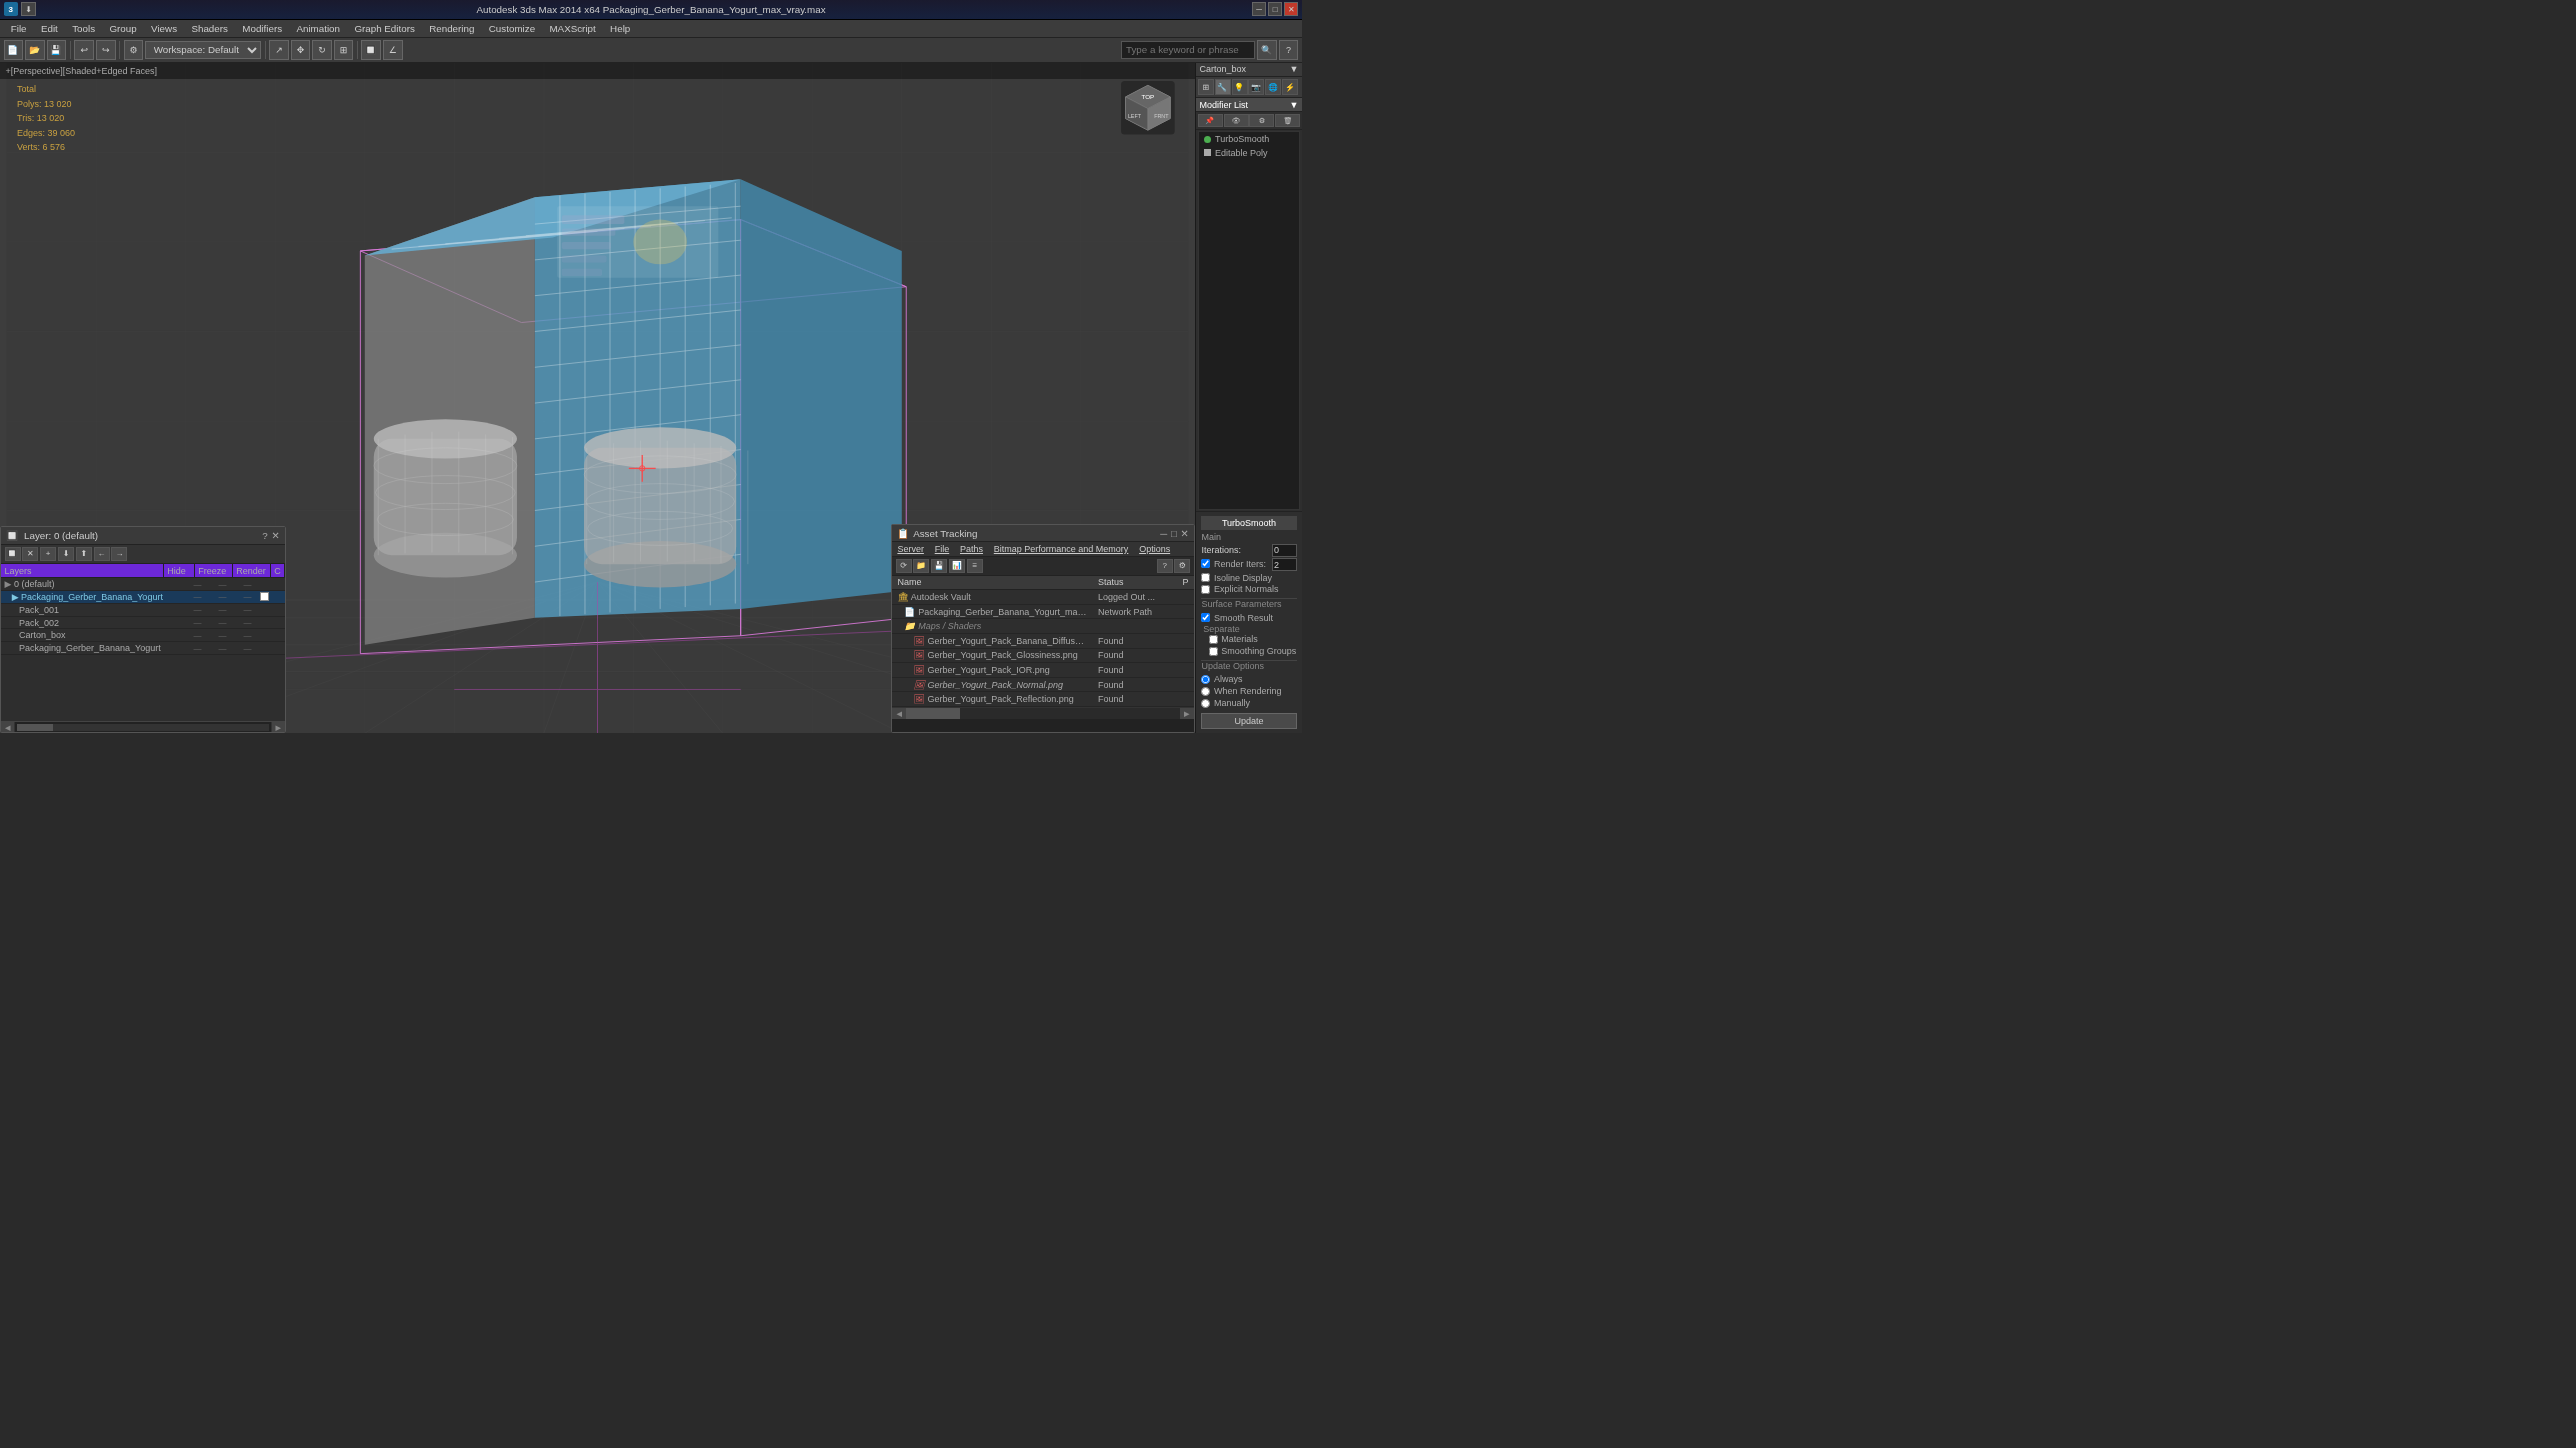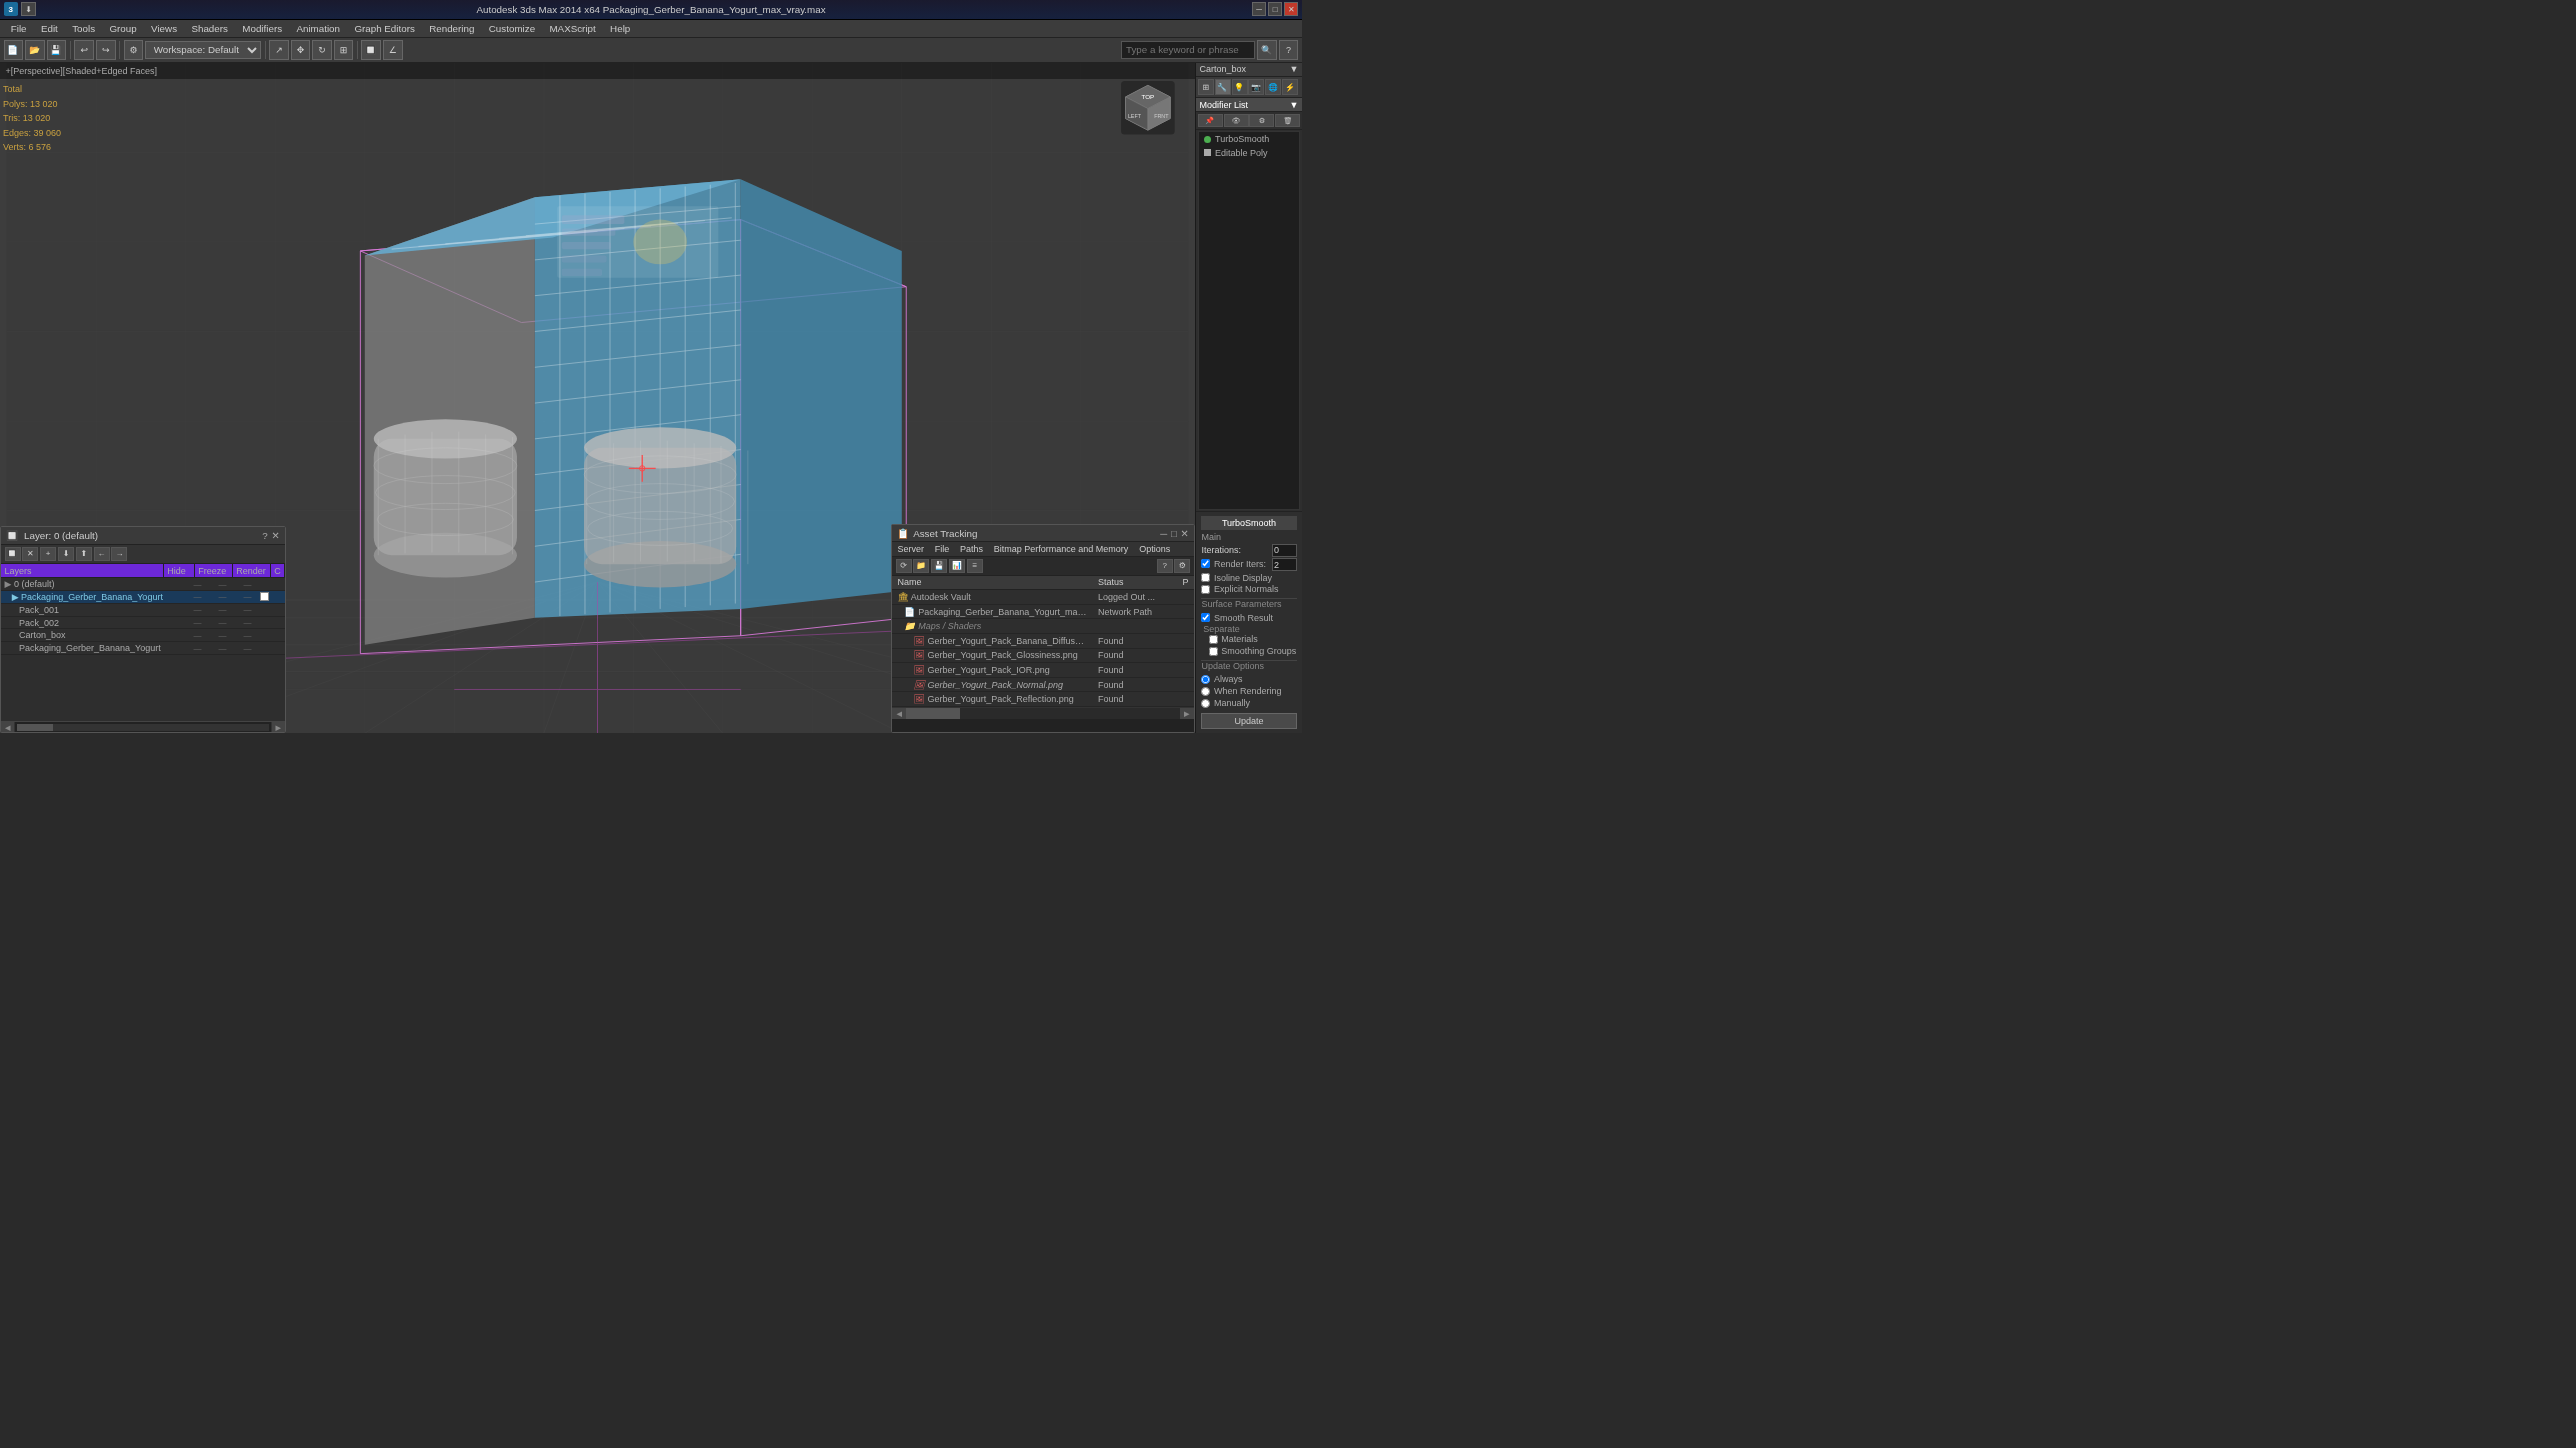--- a/index.html
+++ b/index.html
@@ -119,21 +119,21 @@
       align-items: center;
       padding: 0 5.4px;
       font-size: 9px;
       color: #aaa;
       z-index: 10;
     }
 
     
     #stats-overlay {
       position: absolute;
-      top: 19.7px; left: 3px;
+      top: 19.7px; left: 17px;
       font-size: 9px;
       color: #c8a040;
       line-height: 1.6;
       z-index: 10;
     }
     .modifier-list {
       background: #1e1e1e;
       border: 0.9px solid #333;
       margin: 1.8px;
       flex: 1;
@@ -360,20 +360,21 @@
       background: #333;
       display: flex;
       align-items: center;
       border-bottom: 0.9px solid #222;
       font-size: 9px;
     }
     .asset-menu-item {
       padding: 1.8px 5.4px;
       color: #ccc;
       cursor: pointer;
+      text-decoration: underline;
     }
     .asset-toolbar {
       background: #2a2a2a;
       padding: 1.8px 3.6px;
       display: flex;
       gap: 1.8px;
       border-bottom: 0.9px solid #222;
     }
     .asset-tool-btn {
       width: 16px; height: 14.3px;

